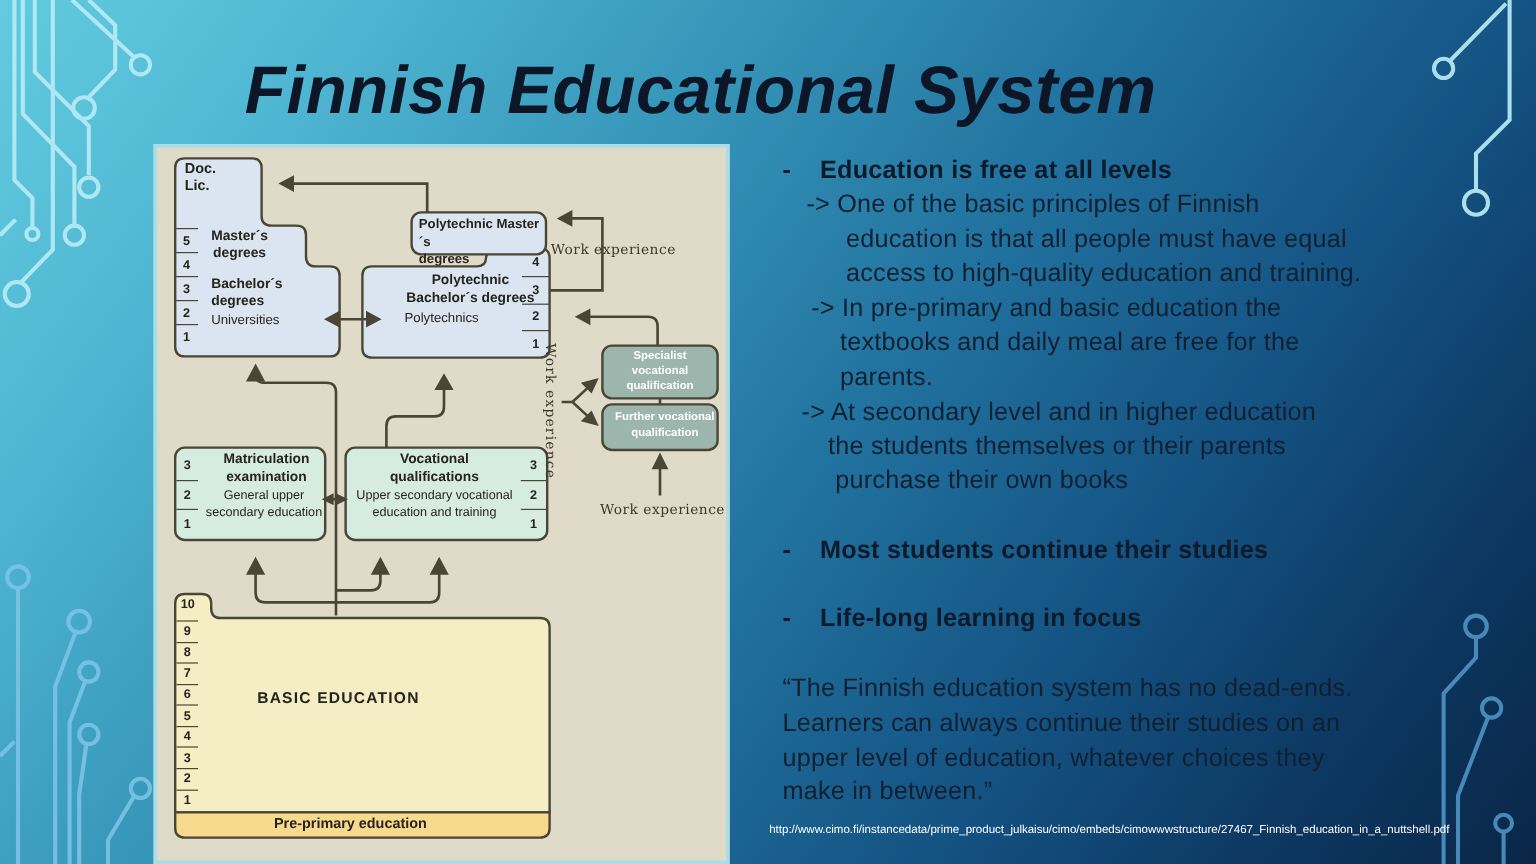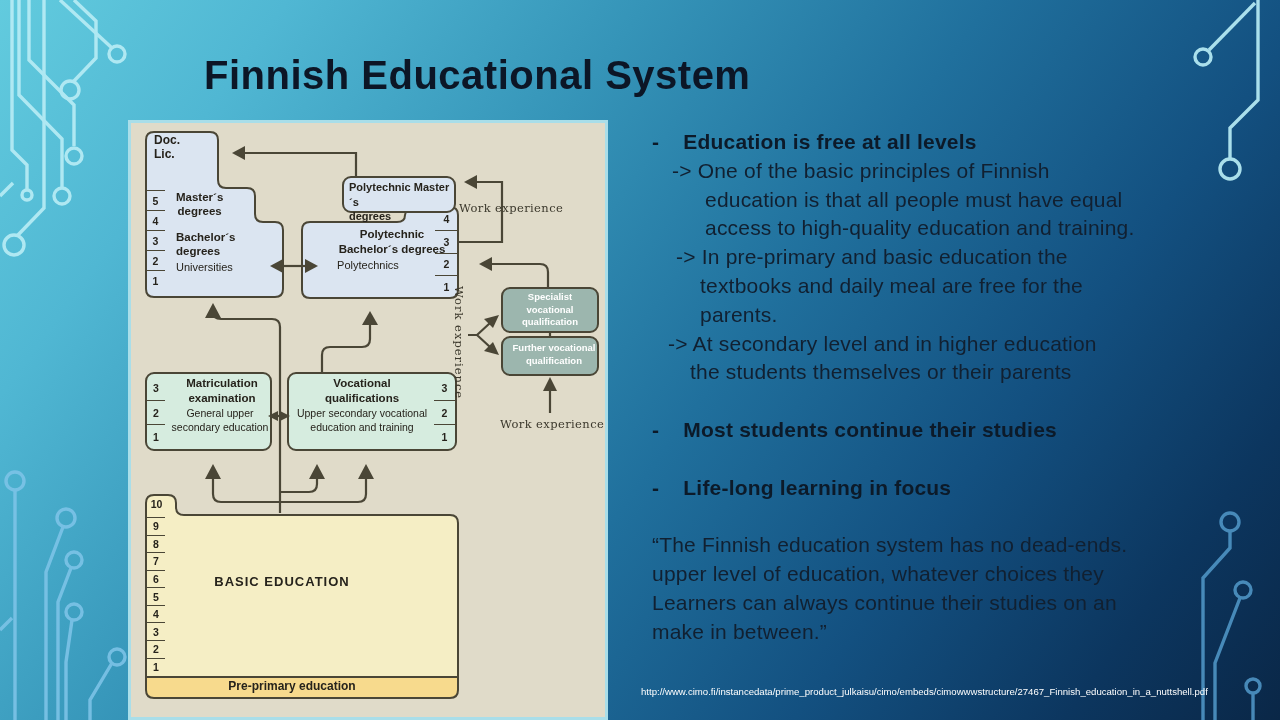--- a/index.html
+++ b/index.html
@@ -1,21 +1,21 @@
 <!DOCTYPE html>
 <html><head>
 <meta charset="utf-8">
 <style>
   html,body{margin:0;padding:0;background:#222;}
   .slide{position:relative;width:1280px;height:720px;overflow:hidden;
     font-family:"Liberation Sans",sans-serif;
     background:linear-gradient(126deg,#62cbde 0%,#50b7d3 16%,#3594b8 36%,#20709d 55%,#135080 73%,#0c365f 88%,#0a2747 100%);}
   .bgsvg{position:absolute;left:0;top:0;width:1280px;height:720px;}
-  .title{position:absolute;left:204px;top:52px;margin:0;font-size:40px;line-height:46px;
-    font-weight:700;color:#0c1626;letter-spacing:0.5px;}
+  .title{position:absolute;left:204px;top:52px;margin:0;font-size:56px;line-height:46px;
+    font-weight:700;color:#0c1626;letter-spacing:0.5px;font-style:italic;}
   
   .diagram{position:absolute;left:128px;top:120px;width:480px;height:600px;background:#e0dbc9;}
   .dframe{position:absolute;inset:0;border:3px solid #a9dee9;pointer-events:none;z-index:5;}
   .dsvg{position:absolute;left:0;top:0;width:480px;height:600px;}
   .dtext{position:absolute;color:#26231c;white-space:pre-line;font-size:11px;line-height:14px;z-index:3;}
   .b{font-weight:700;}
   .ctr{text-align:center;}
   .sm{font-size:10.5px;line-height:14px;}
   .wh{color:#fff;font-size:9.5px;line-height:12.5px;font-weight:700;}
   .serif{font-family:"DejaVu Serif",serif;color:#3b382c;font-size:11.5px;letter-spacing:0.4px;white-space:nowrap;text-align:center;}
@@ -215,26 +215,27 @@
   <div class="rightcol">
     <div class="ln bd in0">-    Education is free at all levels</div>
     <div class="ln inA">-&gt; One of the basic principles of Finnish</div>
     <div class="ln inB">education is that all people must have equal</div>
     <div class="ln inB">access to high-quality education and training.</div>
     <div class="ln inC">-&gt; In pre-primary and basic education the</div>
     <div class="ln inD">textbooks and daily meal are free for the</div>
     <div class="ln inD">parents.</div>
     <div class="ln inE">-&gt; At secondary level and in higher education</div>
     <div class="ln inF">the students themselves or their parents</div>
+    <div class="ln inG">purchase their own books</div>
     <div class="sp"></div>
     <div class="ln bd in0">-    Most students continue their studies</div>
     <div class="sp"></div>
     <div class="ln bd in0">-    Life-long learning in focus</div>
     <div class="sp"></div>
     <div class="ln in0">“The Finnish education system has no dead-ends.</div>
+    <div class="ln in0">Learners can always continue their studies on an</div>
     <div class="ln in0">upper level of education, whatever choices they</div>
-    <div class="ln in0">Learners can always continue their studies on an</div>
     <div class="ln in0">make in between.”</div>
   </div>
 
   <div class="url">http://www.cimo.fi/instancedata/prime_product_julkaisu/cimo/embeds/cimowwwstructure/27467_Finnish_education_in_a_nuttshell.pdf</div>
 
 </div>
 
 </body></html>

